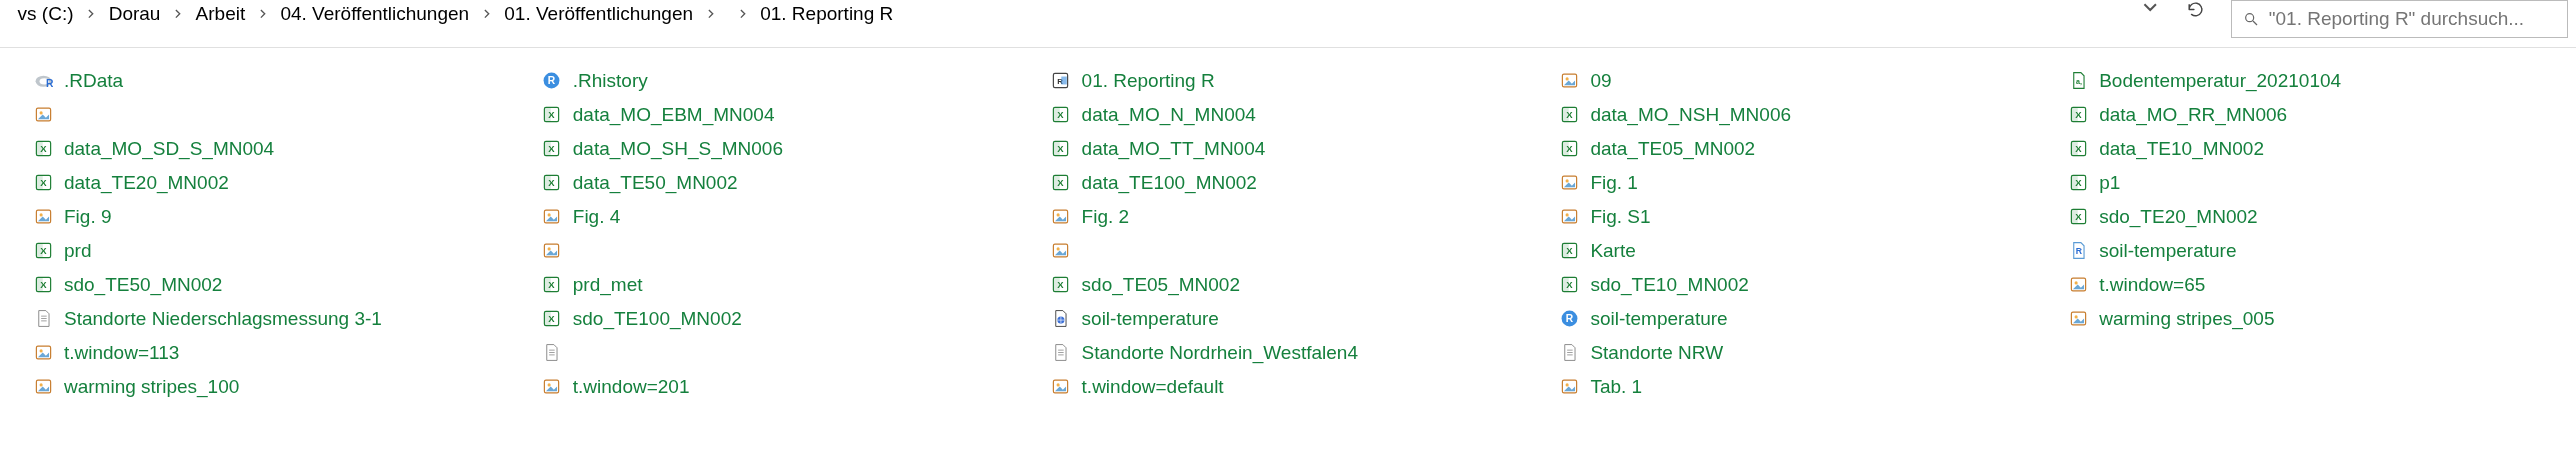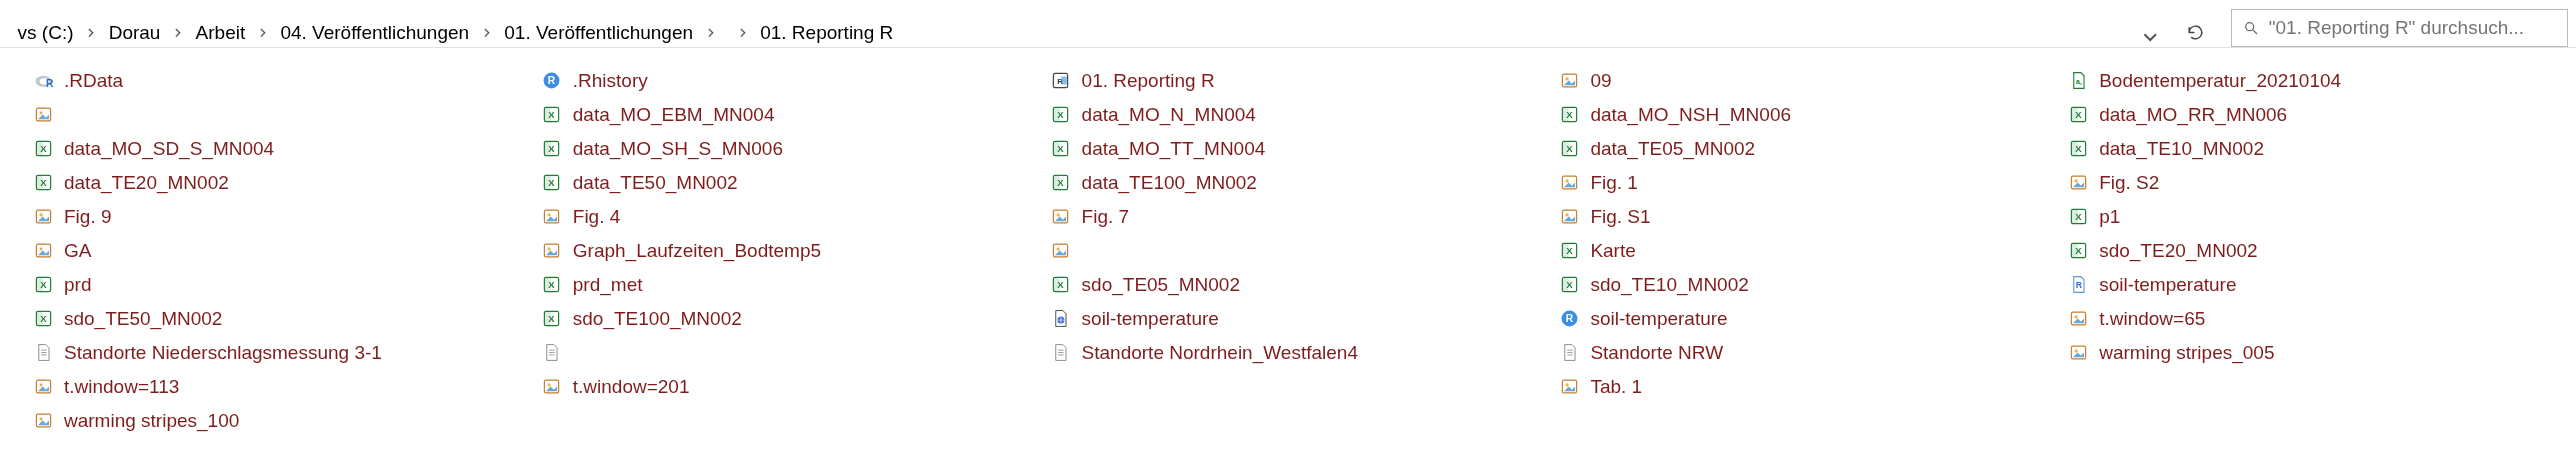--- a/index.html
+++ b/index.html
@@ -1,31 +1,31 @@
 <!DOCTYPE html>
 <html style="font-size:13px"><head>
 <meta charset="utf-8">
 <style>
   * { box-sizing: border-box; margin: 0; padding: 0; font-family: "Segoe UI", sans-serif; }
   body { background: #fff; font-size: 19px; color: #000; width: 2576px; }
-  .header { display: flex; align-items: flex-end; height: 48px; border-bottom: 0.8px solid #e0e0e0; padding: 0 8px; }
+  .header { display: flex; align-items: flex-start; height: 48px; border-bottom: 0.8px solid #e0e0e0; padding: 0 8px; }
   .breadcrumb { display: flex; align-items: center; flex: 1; overflow: hidden; font-size: 19px; color: #000; padding-left: 8px; }
   .crumb { white-space: nowrap; padding: 3.2px 1.6px; }
   .crumb-sep { padding: 0 11.2px; color: #555; font-size: 13px; }
   .history-dd { padding: 0 14.4px; color: #444; font-size: 13px; }
   .refresh { padding: 0 14.4px; color: #444; font-size: 21px; }
   .searchbox { display: flex; align-items: center; width: 337px; height: 38px; border: 0.8px solid #bbb; margin-left: 11.2px; padding: 0 11.2px; color: #666; }
   .searchbox svg { flex: 0 0 auto; }
   .searchbox input { border: none; outline: none; font-size: 19px; color: #666; width: 100%; background: transparent; margin-left: 9.6px; }
   .content { padding: 16px 32px; }
   .grid { display: grid; grid-template-columns: repeat(5, 1fr); column-gap: 32px; }
   .col { display: flex; flex-direction: column; }
   .item { display: flex; align-items: center; height: 34px; gap: 9.6px; padding: 1.6px 0; white-space: nowrap; }
   .item .icon { width: 22.4px; height: 22.4px; display: inline-flex; align-items: center; justify-content: center; flex: 0 0 22.4px; }
-  .item .label { font-size: 19px; color: #7f1d1d; }
+  .item .label { font-size: 19px; color: #15803d; }
 </style>
 </head>
 <body>
 
 <div class="header">
   <div class="breadcrumb" id="breadcrumb">
       <span class="crumb">vs (C:)</span>
       <span class="crumb-sep"><svg width="9.6" height="9.6" viewBox="0 0 10 10">
           <path d="M3 1 L7 5 L3 9" fill="none" stroke="#555" stroke-width="1.4"></path>
         </svg></span>
@@ -119,30 +119,20 @@
             <svg width="19" height="19" viewBox="0 0 24 24">
               <rect x="3" y="4" width="18" height="16" rx="2" fill="#fff" stroke="#c77d2e" stroke-width="1.5"></rect>
               <circle cx="9" cy="10" r="2" fill="#f2b04a"></circle>
               <path d="M5 18 L11 12 L15 16 L19 12 L19 18 Z" fill="#6aa7d6"></path>
             </svg>
           </span>
           <span class="label">Fig. 9</span>
         </div>
         <div class="item">
           <span class="icon">
-            <svg width="19" height="19" viewBox="0 0 24 24">
-              <rect x="3" y="4" width="18" height="16" rx="2" fill="#fff" stroke="#c77d2e" stroke-width="1.5"></rect>
-              <circle cx="9" cy="10" r="2" fill="#f2b04a"></circle>
-              <path d="M5 18 L11 12 L15 16 L19 12 L19 18 Z" fill="#6aa7d6"></path>
-            </svg>
-          </span>
-          <span class="label">GA</span>
-        </div>
-        <div class="item">
-          <span class="icon">
             <svg width="19" height="19" viewBox="0 0 24 24" style="font-size:24px">
               <rect x="3" y="3" width="18" height="18" rx="2" fill="#fff" stroke="#1e7e34" stroke-width="1.5"></rect>
               <rect x="3" y="3" width="8" height="18" fill="#1e7e34" opacity=".15"></rect>
               <text x="12" y="17" font-size="12" text-anchor="middle" fill="#1e7e34" font-weight="bold">X</text>
             </svg>
           </span>
           <span class="label">prd</span>
         </div>
         <div class="item">
           <span class="icon">
@@ -237,21 +227,20 @@
           <span class="label">Fig. 4</span>
         </div>
         <div class="item">
           <span class="icon">
             <svg width="19" height="19" viewBox="0 0 24 24">
               <rect x="3" y="4" width="18" height="16" rx="2" fill="#fff" stroke="#c77d2e" stroke-width="1.5"></rect>
               <circle cx="9" cy="10" r="2" fill="#f2b04a"></circle>
               <path d="M5 18 L11 12 L15 16 L19 12 L19 18 Z" fill="#6aa7d6"></path>
             </svg>
           </span>
-          <span class="label">Graph_Laufzeiten_Bodtemp5</span>
         </div>
         <div class="item">
           <span class="icon">
             <svg width="19" height="19" viewBox="0 0 24 24" style="font-size:24px">
               <rect x="3" y="3" width="18" height="18" rx="2" fill="#fff" stroke="#1e7e34" stroke-width="1.5"></rect>
               <rect x="3" y="3" width="8" height="18" fill="#1e7e34" opacity=".15"></rect>
               <text x="12" y="17" font-size="12" text-anchor="middle" fill="#1e7e34" font-weight="bold">X</text>
             </svg>
           </span>
           <span class="label">prd_met</span>
@@ -329,21 +318,21 @@
           <span class="label">data_TE100_MN002</span>
         </div>
         <div class="item">
           <span class="icon">
             <svg width="19" height="19" viewBox="0 0 24 24">
               <rect x="3" y="4" width="18" height="16" rx="2" fill="#fff" stroke="#c77d2e" stroke-width="1.5"></rect>
               <circle cx="9" cy="10" r="2" fill="#f2b04a"></circle>
               <path d="M5 18 L11 12 L15 16 L19 12 L19 18 Z" fill="#6aa7d6"></path>
             </svg>
           </span>
-          <span class="label">Fig. 7</span>
+          <span class="label">Fig. 2</span>
         </div>
         <div class="item">
           <span class="icon">
             <svg width="19" height="19" viewBox="0 0 24 24">
               <rect x="3" y="4" width="18" height="16" rx="2" fill="#fff" stroke="#c77d2e" stroke-width="1.5"></rect>
               <circle cx="9" cy="10" r="2" fill="#f2b04a"></circle>
               <path d="M5 18 L11 12 L15 16 L19 12 L19 18 Z" fill="#6aa7d6"></path>
             </svg>
           </span>
         </div>
@@ -371,20 +360,30 @@
           <span class="icon">
             <svg width="19" height="19" viewBox="0 0 24 24">
               <path d="M6 2h9l4 4v16H6z" fill="#fff" stroke="#888" stroke-width="1.2"></path>
               <line x1="9" y1="9" x2="16" y2="9" stroke="#888"></line>
               <line x1="9" y1="12" x2="16" y2="12" stroke="#888"></line>
               <line x1="9" y1="15" x2="16" y2="15" stroke="#888"></line>
             </svg>
           </span>
           <span class="label">Standorte Nordrhein_Westfalen4</span>
         </div>
+        <div class="item">
+          <span class="icon">
+            <svg width="19" height="19" viewBox="0 0 24 24">
+              <rect x="3" y="4" width="18" height="16" rx="2" fill="#fff" stroke="#c77d2e" stroke-width="1.5"></rect>
+              <circle cx="9" cy="10" r="2" fill="#f2b04a"></circle>
+              <path d="M5 18 L11 12 L15 16 L19 12 L19 18 Z" fill="#6aa7d6"></path>
+            </svg>
+          </span>
+          <span class="label">t.window=default</span>
+        </div>
       </div>
       <div class="col">
         <div class="item">
           <span class="icon">
             <svg width="19" height="19" viewBox="0 0 24 24">
               <rect x="3" y="4" width="18" height="16" rx="2" fill="#fff" stroke="#c77d2e" stroke-width="1.5"></rect>
               <circle cx="9" cy="10" r="2" fill="#f2b04a"></circle>
               <path d="M5 18 L11 12 L15 16 L19 12 L19 18 Z" fill="#6aa7d6"></path>
             </svg>
           </span>
@@ -506,30 +505,20 @@
             <svg width="19" height="19" viewBox="0 0 24 24" style="font-size:24px">
               <rect x="3" y="3" width="18" height="18" rx="2" fill="#fff" stroke="#1e7e34" stroke-width="1.5"></rect>
               <rect x="3" y="3" width="8" height="18" fill="#1e7e34" opacity=".15"></rect>
               <text x="12" y="17" font-size="12" text-anchor="middle" fill="#1e7e34" font-weight="bold">X</text>
             </svg>
           </span>
           <span class="label">data_TE10_MN002</span>
         </div>
         <div class="item">
           <span class="icon">
-            <svg width="19" height="19" viewBox="0 0 24 24">
-              <rect x="3" y="4" width="18" height="16" rx="2" fill="#fff" stroke="#c77d2e" stroke-width="1.5"></rect>
-              <circle cx="9" cy="10" r="2" fill="#f2b04a"></circle>
-              <path d="M5 18 L11 12 L15 16 L19 12 L19 18 Z" fill="#6aa7d6"></path>
-            </svg>
-          </span>
-          <span class="label">Fig. S2</span>
-        </div>
-        <div class="item">
-          <span class="icon">
             <svg width="19" height="19" viewBox="0 0 24 24" style="font-size:24px">
               <rect x="3" y="3" width="18" height="18" rx="2" fill="#fff" stroke="#1e7e34" stroke-width="1.5"></rect>
               <rect x="3" y="3" width="8" height="18" fill="#1e7e34" opacity=".15"></rect>
               <text x="12" y="17" font-size="12" text-anchor="middle" fill="#1e7e34" font-weight="bold">X</text>
             </svg>
           </span>
           <span class="label">p1</span>
         </div>
         <div class="item">
           <span class="icon">

